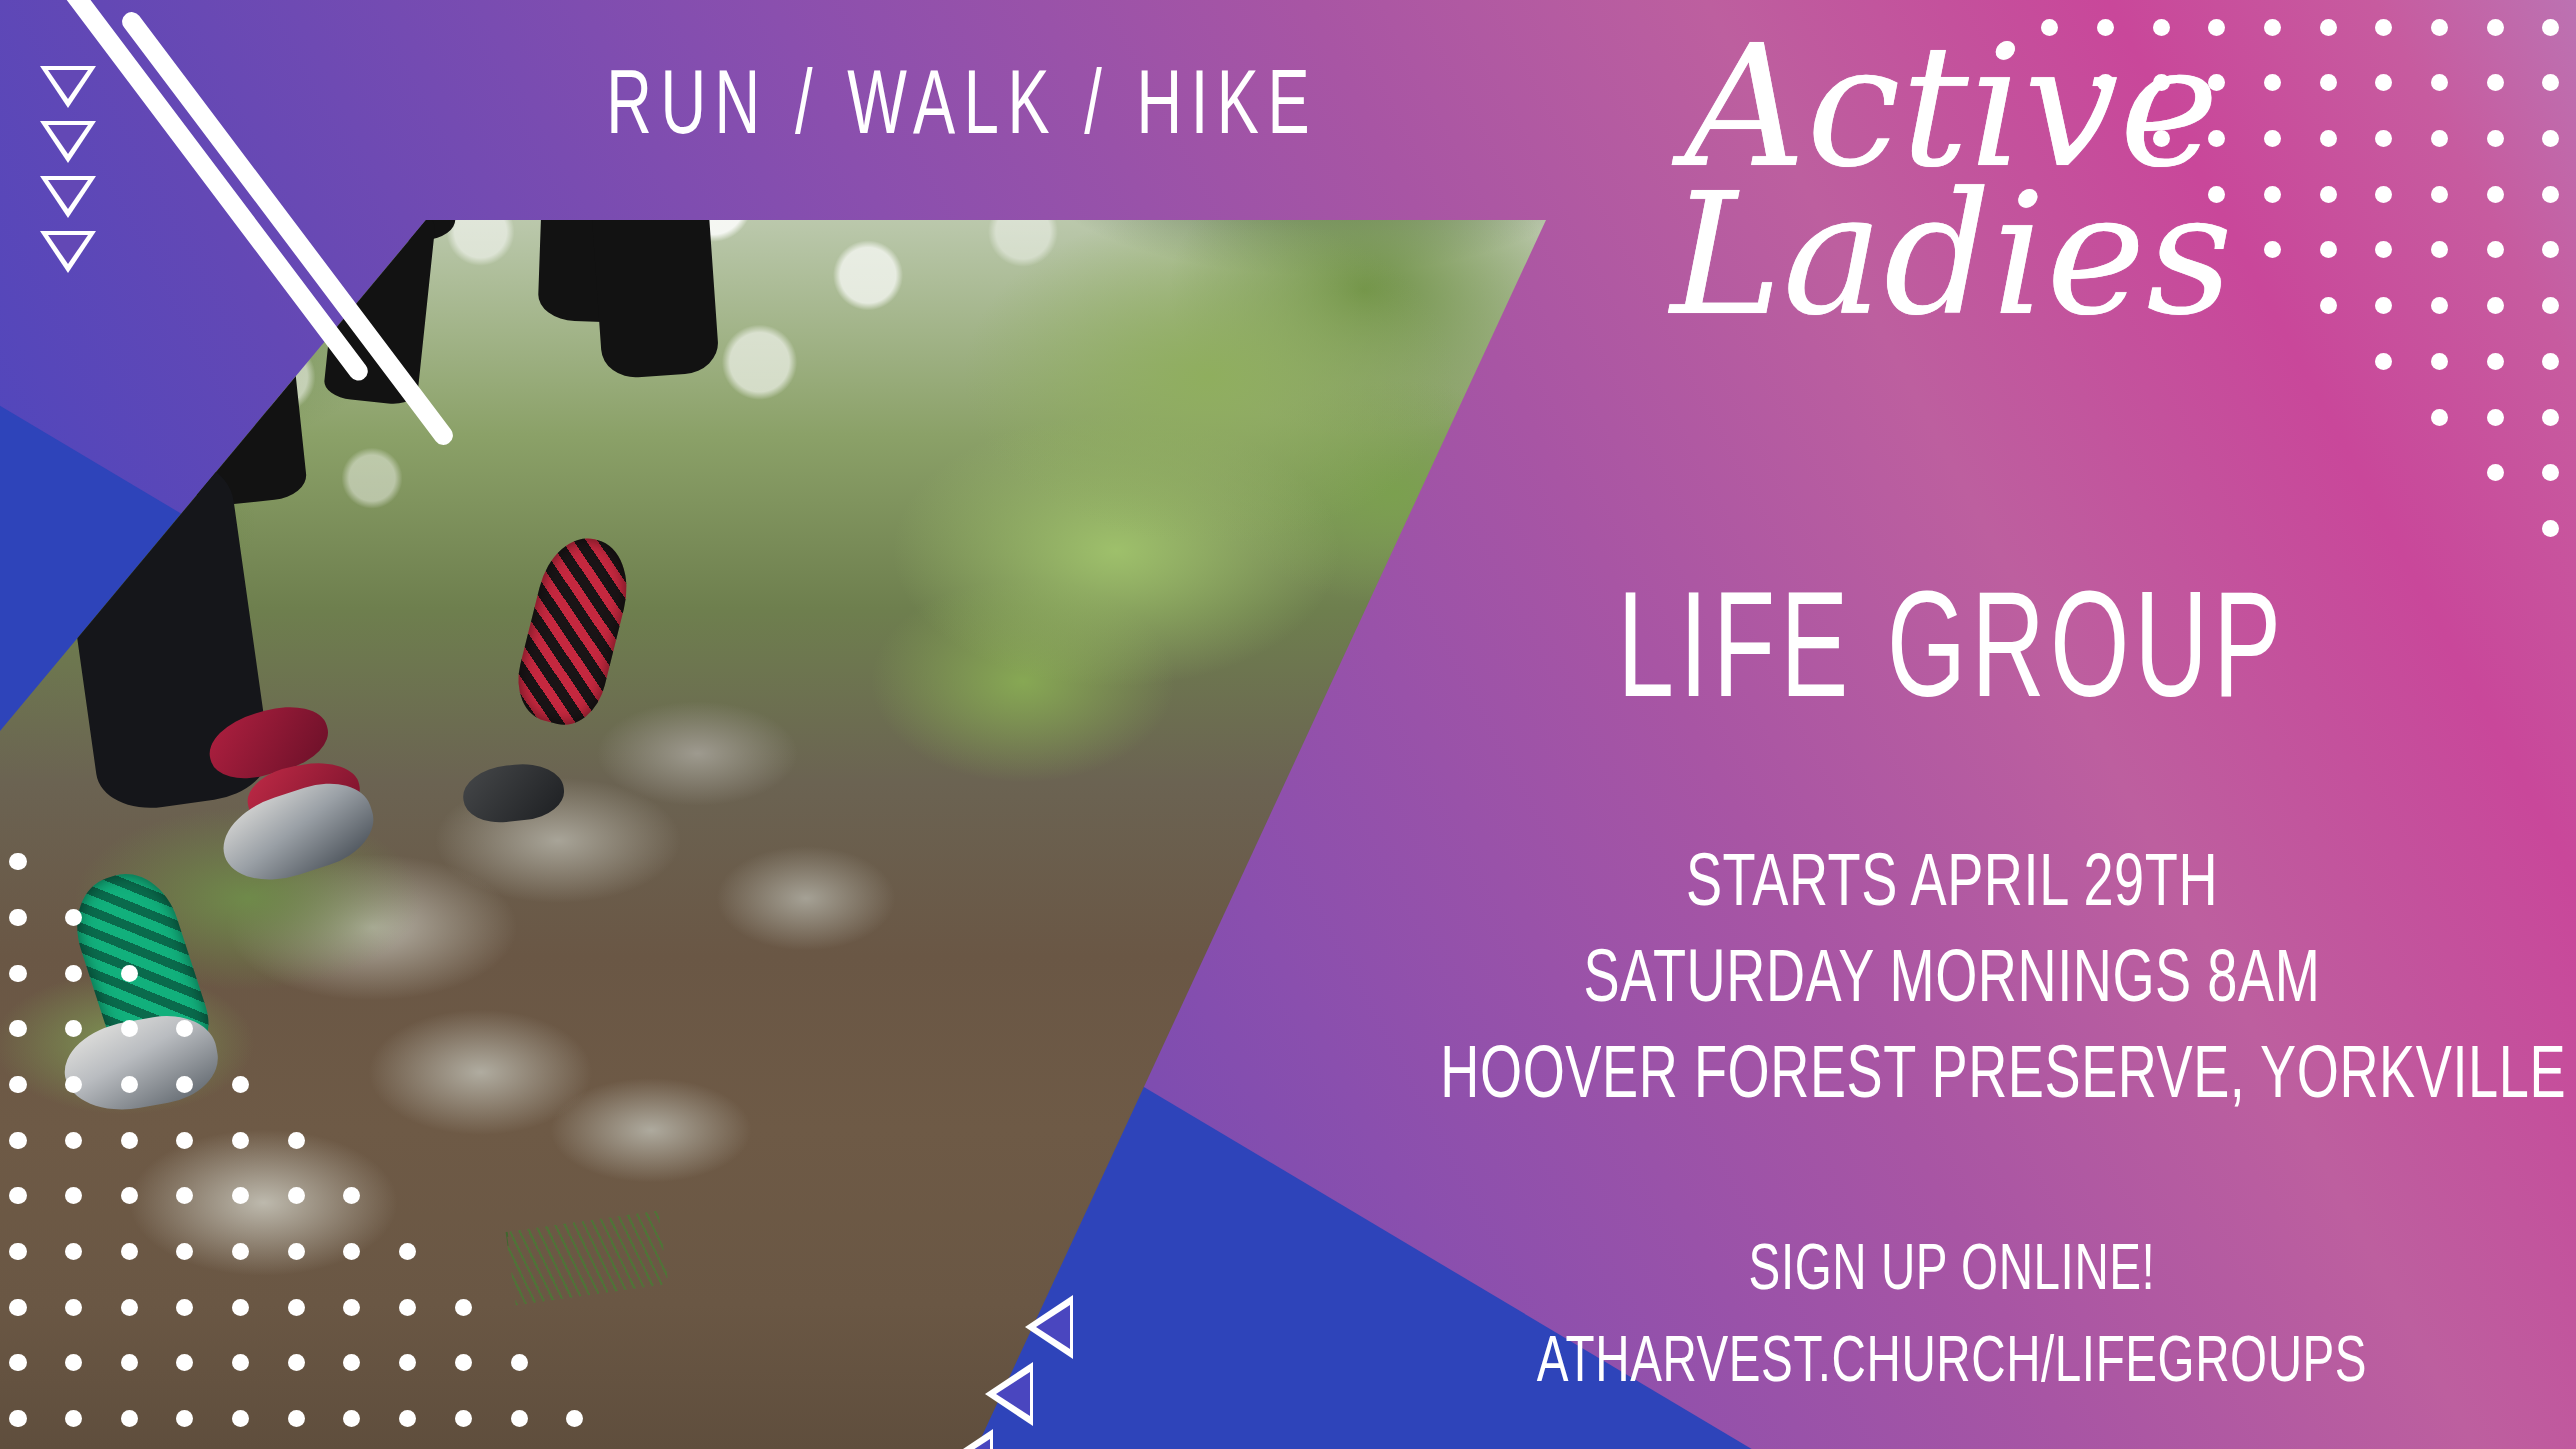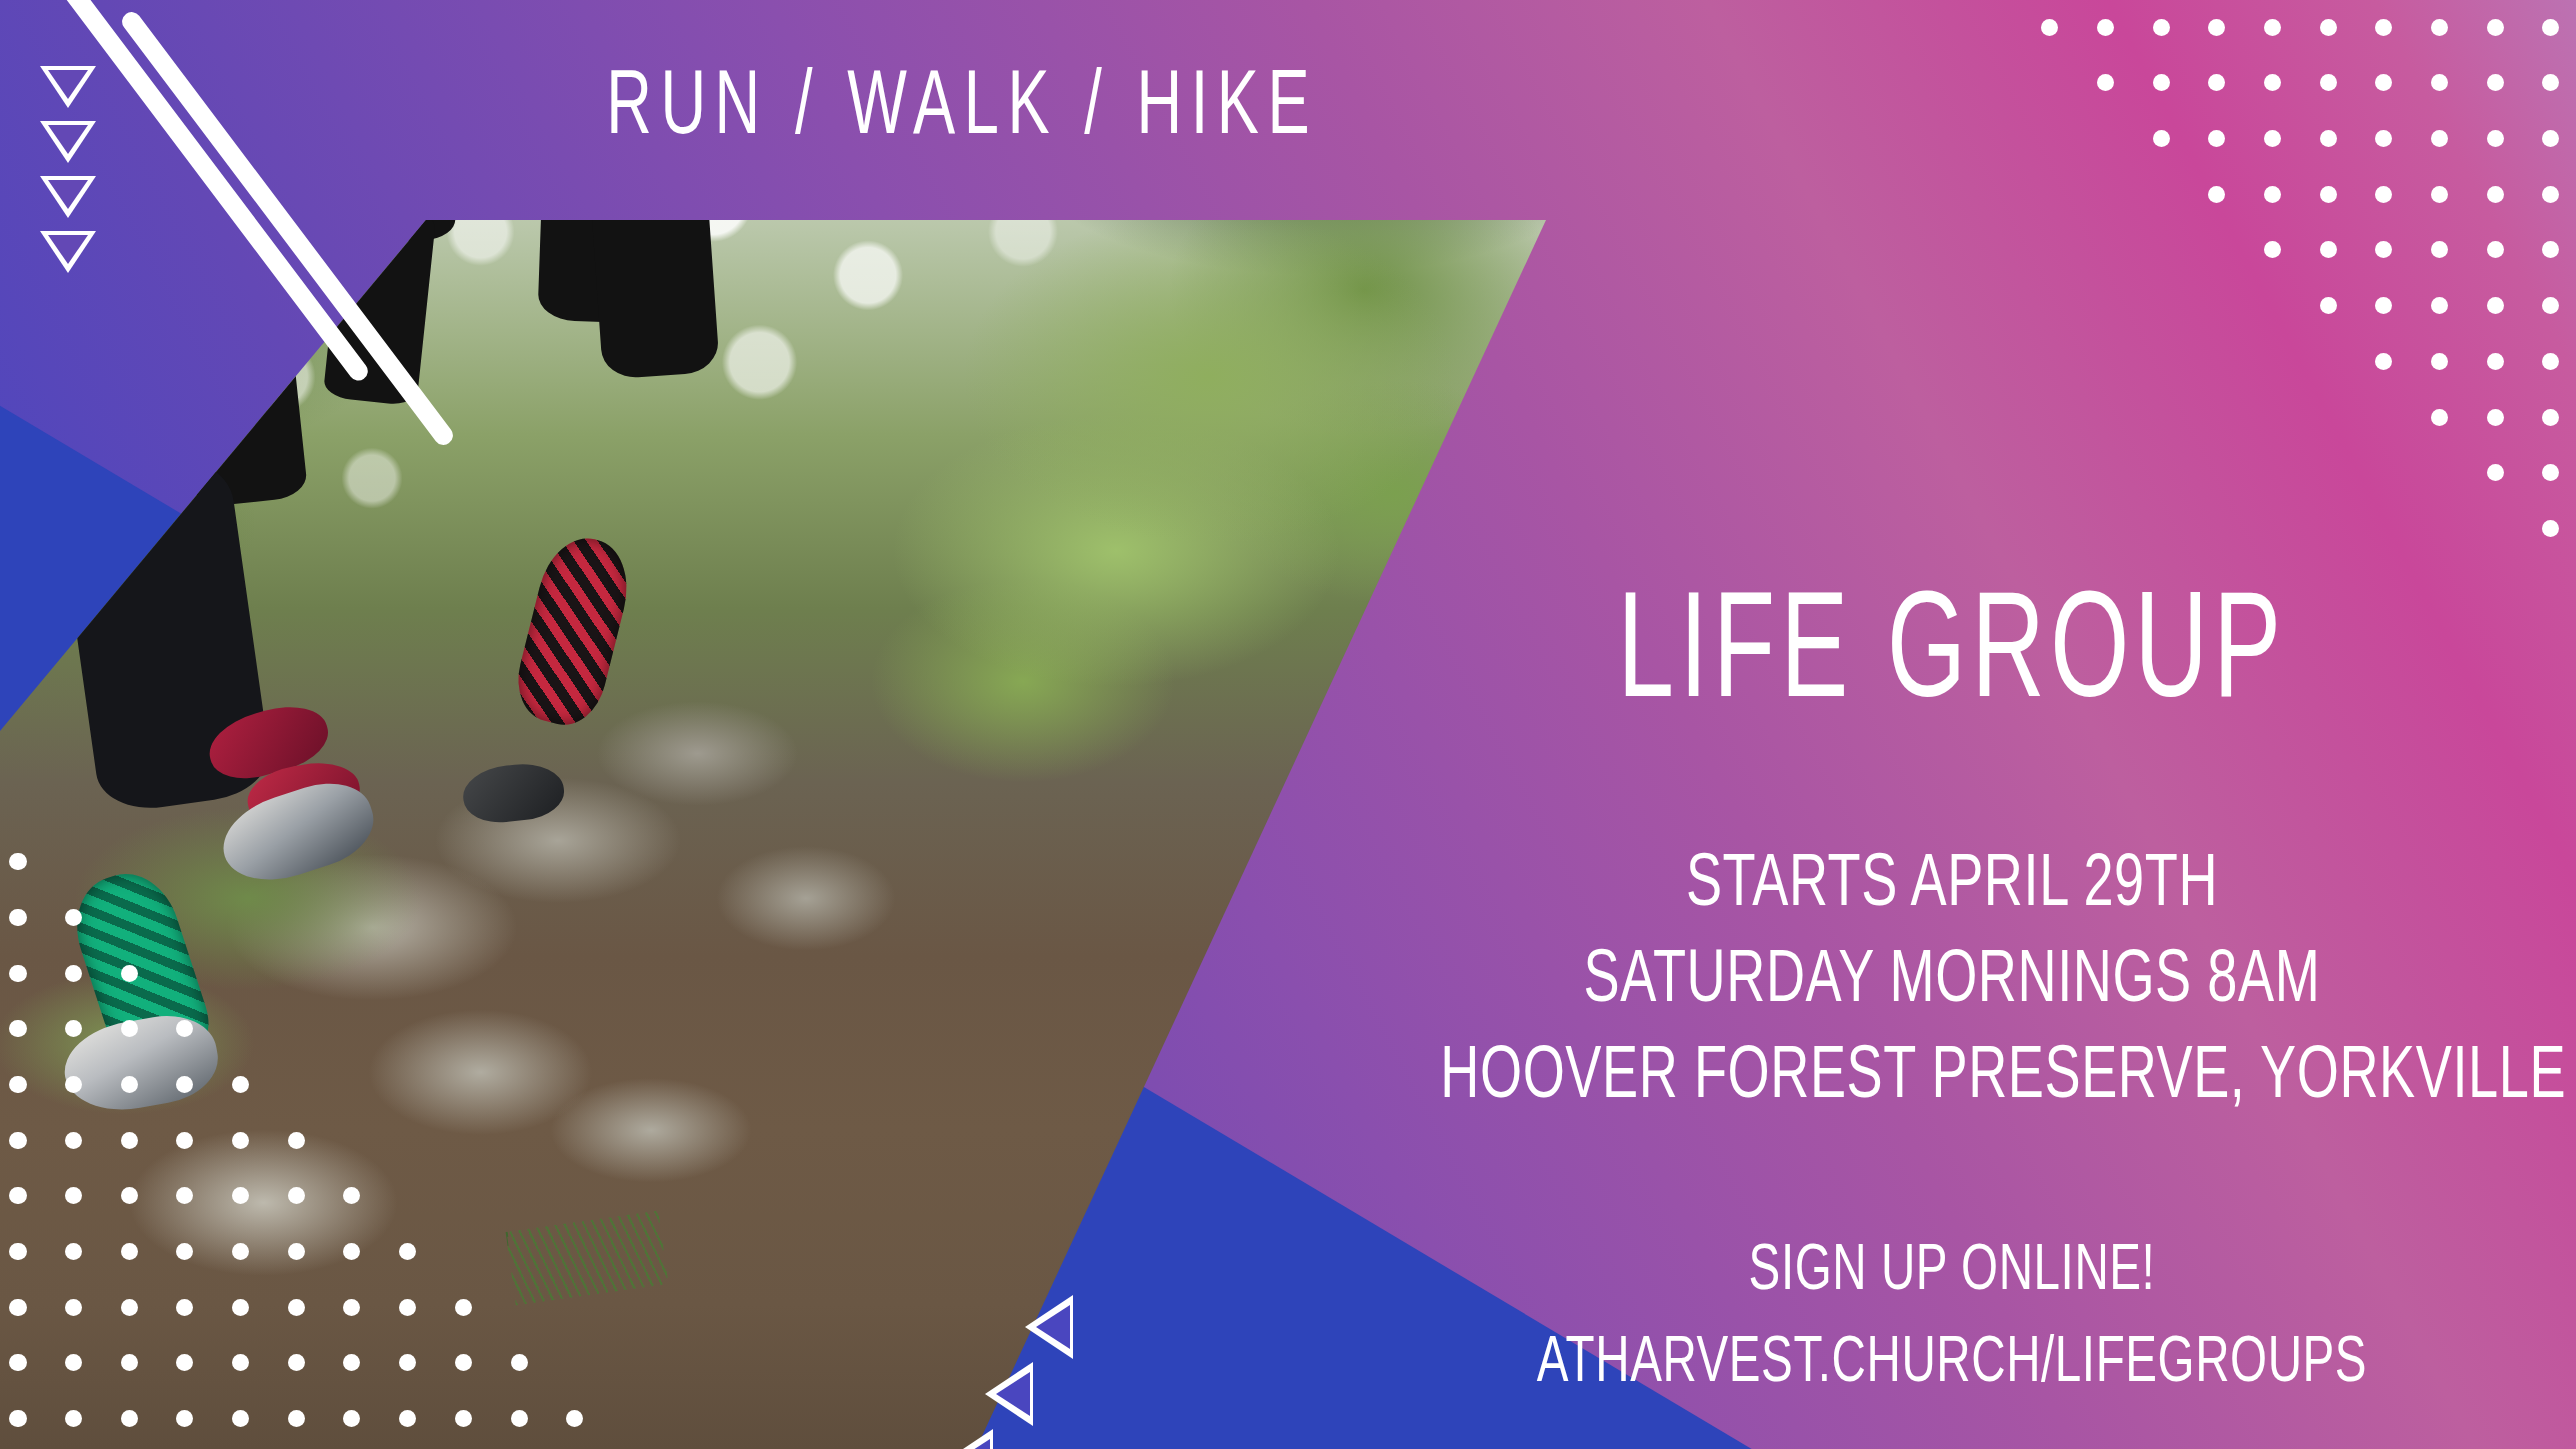--- a/index.html
+++ b/index.html
@@ -445,20 +445,22 @@
       <div class="dot" style="left: 399px; top: 1410px;"></div>
       <div class="dot" style="left: 455px; top: 1410px;"></div>
       <div class="dot" style="left: 511px; top: 1410px;"></div>
       <div class="dot" style="left: 566px; top: 1410px;"></div>
     </div>
 
   <div class="kicker">RUN / WALK / HIKE</div>
 
   <div class="text-col">
 
+    <div class="script-title">Active
+Ladies</div>
 
     <div class="life-group">LIFE GROUP</div>
 
     <div class="details">
       <div>STARTS APRIL 29TH</div>
       <div>SATURDAY MORNINGS 8AM</div>
       <div>HOOVER FOREST PRESERVE, YORKVILLE</div>
     </div>
 
     <div class="signup">

